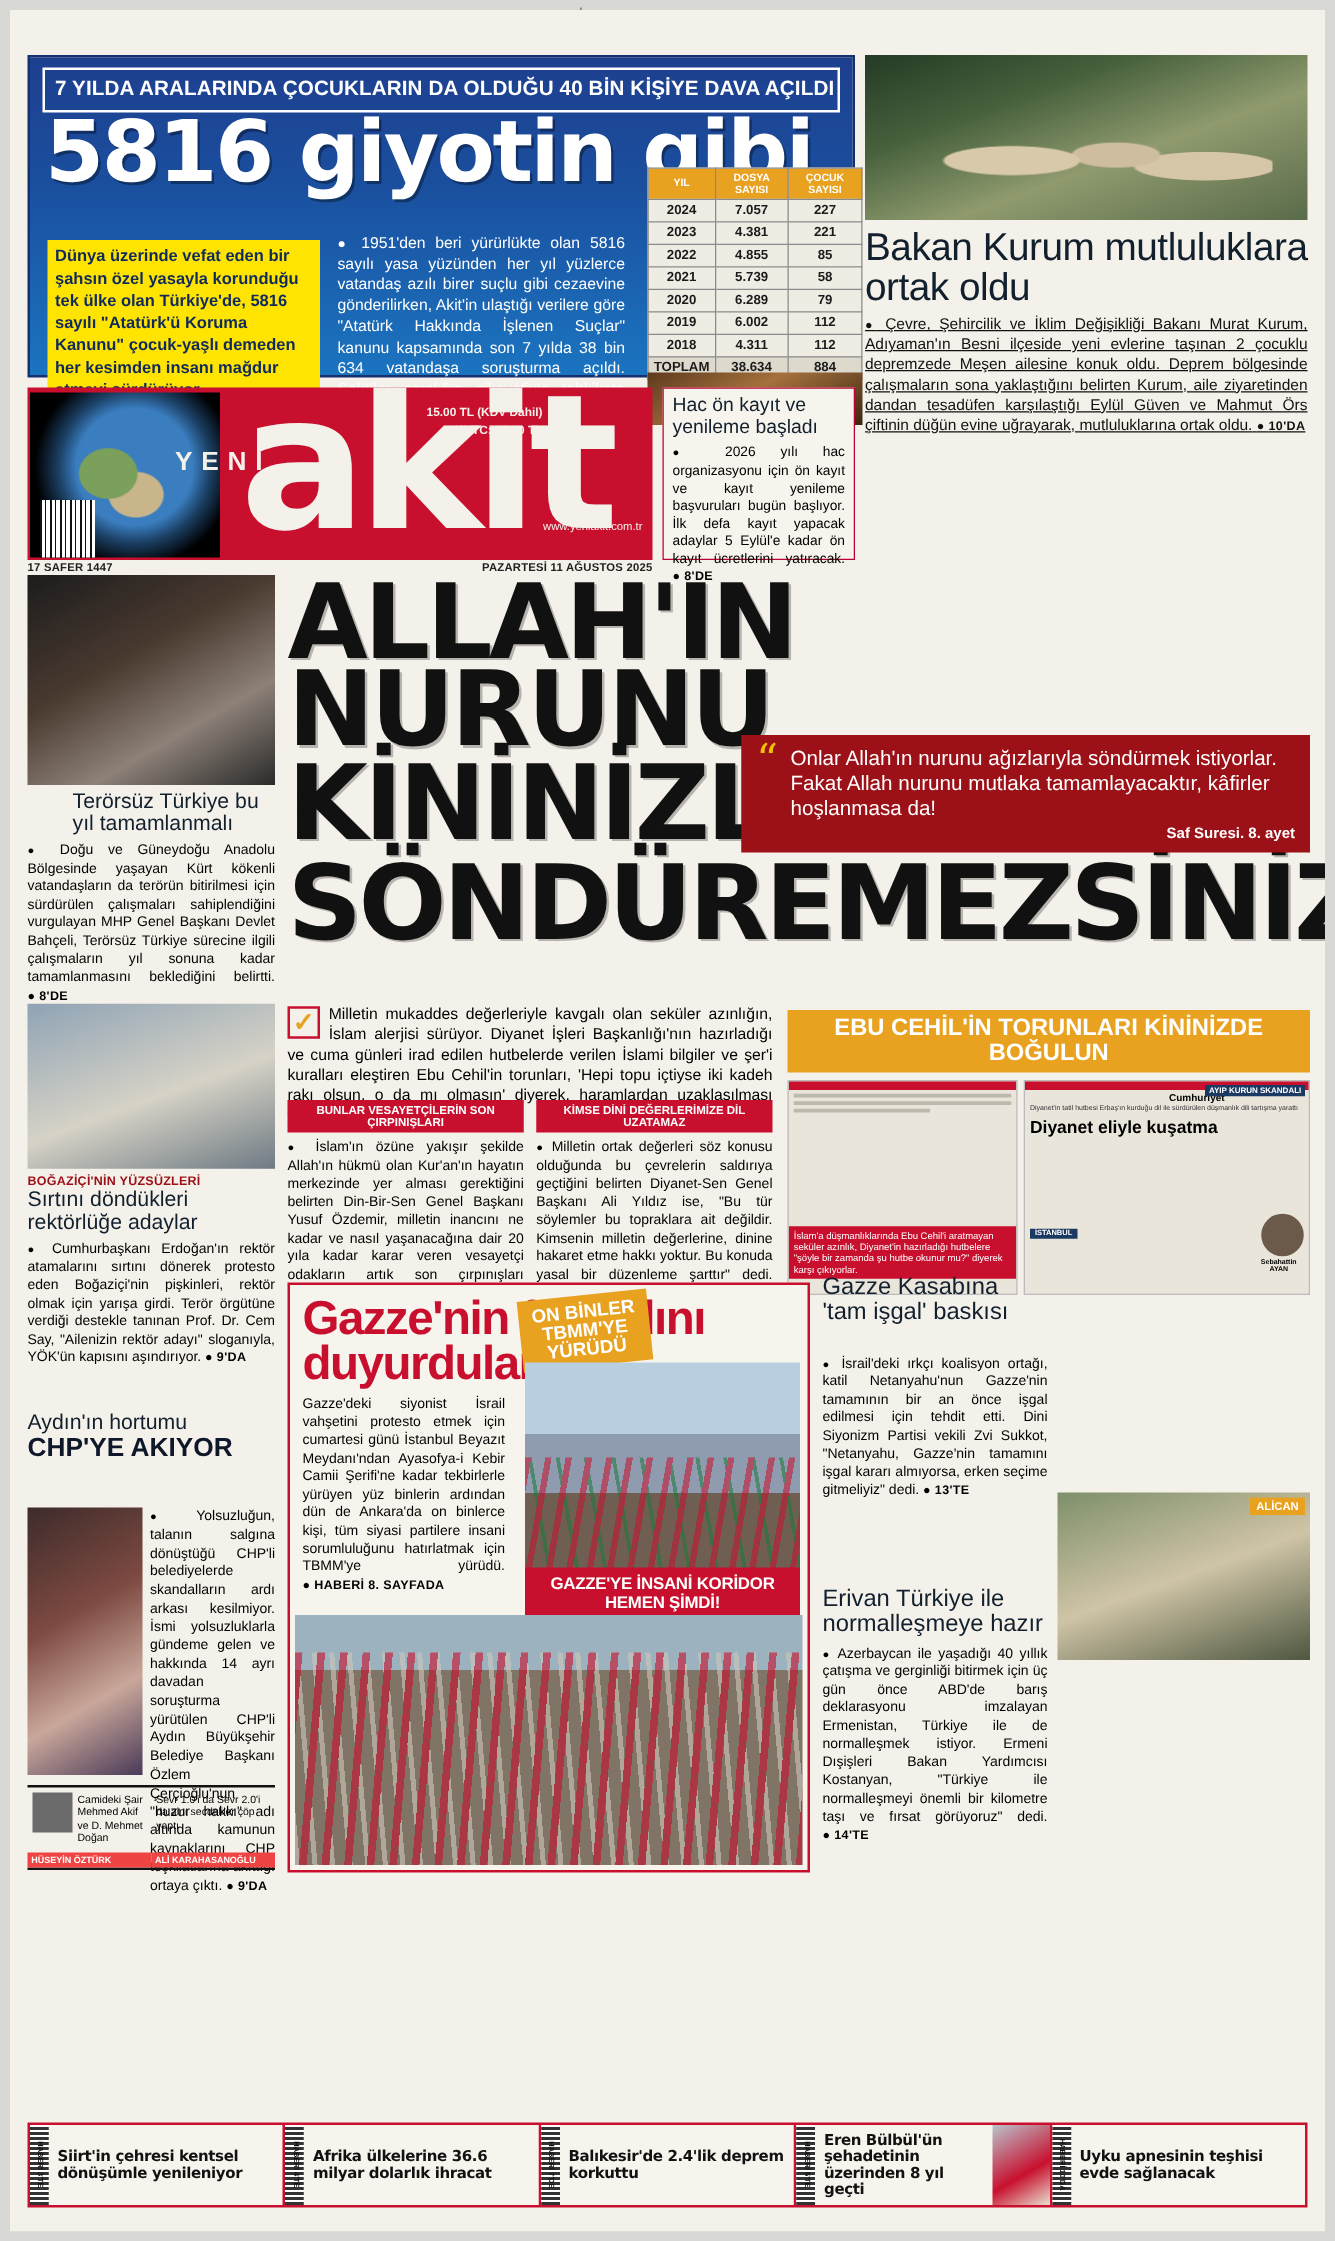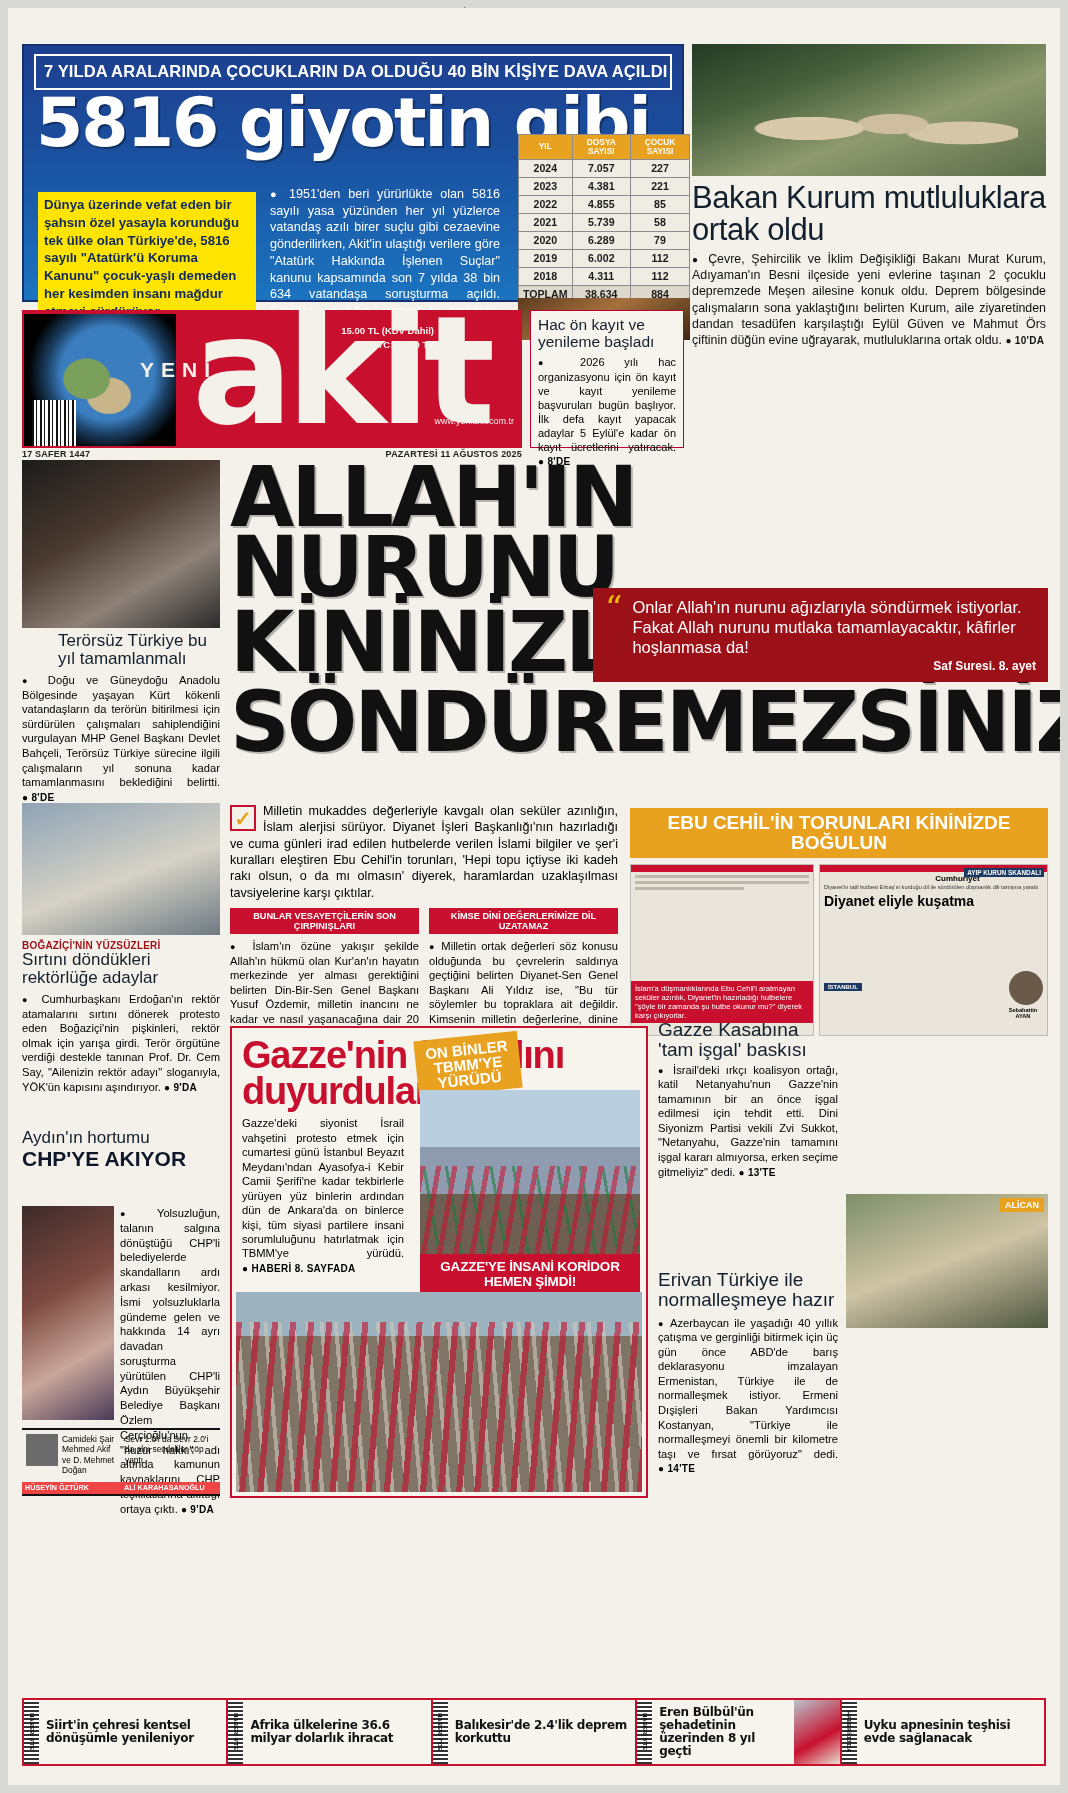--- a/index.html
+++ b/index.html
@@ -81,21 +81,21 @@
     content:""; position:absolute; left:8%; top:30%; width:84%; height:68%;
     background:radial-gradient(ellipse at 30% 50%, #d9c9ab 0 18%, transparent 19%),
                radial-gradient(ellipse at 58% 45%, #cfbda0 0 14%, transparent 15%),
                radial-gradient(ellipse at 82% 55%, #d6c6a8 0 16%, transparent 17%);
   }
   .kurum h2 {
     font-size:31px; line-height:1.02; color:#12202e; font-weight:normal;
     margin-top:6px; letter-spacing:-.4px;
   }
   .kurum p {
-    font-size:12.4px; line-height:1.3; margin-top:6px; text-align:justify; color:#111;
+    font-size:12.4px; line-height:1.3; margin-top:6px; text-align:justify; color:#111;text-decoration:underline;
   }
 
   
   .masthead {
     position:absolute; left:14px; top:302px; width:500px; height:138px;
     background:#c8102e; overflow:hidden;
   }
   .globe {
     position:absolute; left:2px; top:4px; width:152px; height:132px;
     background:radial-gradient(circle at 55% 45%, #3a7ec0 0 42%, #1b3f63 55%, #000 72%);
@@ -206,21 +206,21 @@
     position:absolute; left:222px; top:795px; width:388px;
     font-size:12.6px; line-height:1.3; text-align:justify;
   }
   .checkmark {
     float:left; width:26px; height:26px; border:2px solid #c8102e;
     margin:2px 7px 2px 0; color:#e8a220; font-size:21px;
     text-align:center; line-height:24px; font-weight:bold;
   }
   .twocol {
     position:absolute; left:222px; top:872px; width:388px;
-    display:flex; gap:10px;margin-top:28px;
+    display:flex; gap:10px;
   }
   .twocol .c { flex:1; }
   .twocol .hdr {
     background:#c8102e; color:#fff; font-size:9.2px; font-weight:bold;
     padding:3px 4px; text-align:center; margin-bottom:5px;
   }
   .twocol p { font-size:11.2px; line-height:1.3; text-align:justify;}
 
   
   .ebu {
@@ -293,21 +293,21 @@
   .gazze-photo2::after{
     content:""; position:absolute; inset:15% 0 0 0;
     background:repeating-linear-gradient(95deg,#c8102e 0 6px,transparent 6px 18px),
                repeating-linear-gradient(85deg,#cfc9bb 0 4px,transparent 4px 14px);
     opacity:.6;
   }
 
   
   .rcol { position:absolute; left:650px; top:1012px; width:180px; }
   .rcol h3 { font-size:19px; line-height:1.04; color:#12202e; font-weight:normal;}
-  .rcol p { font-size:11.2px; line-height:1.3; margin-top:3px; text-align:justify;}
+  .rcol p { font-size:11.2px; line-height:1.3; margin-top:24px; text-align:justify;}
 
   .rcol2 { position:absolute; left:650px; top:1262px; width:180px; }
   .rcol2 h3 { font-size:19px; line-height:1.04; color:#12202e; font-weight:normal;}
   .rcol2 p { font-size:11.2px; line-height:1.3; margin-top:6px; text-align:justify;}
 
   .alican-photo {
     position:absolute; left:838px; top:1186px; width:202px; height:134px;
     background:linear-gradient(160deg,#7e8f6a,#cfc4a6 50%,#4e5740);
   }
   .alican-tag {

